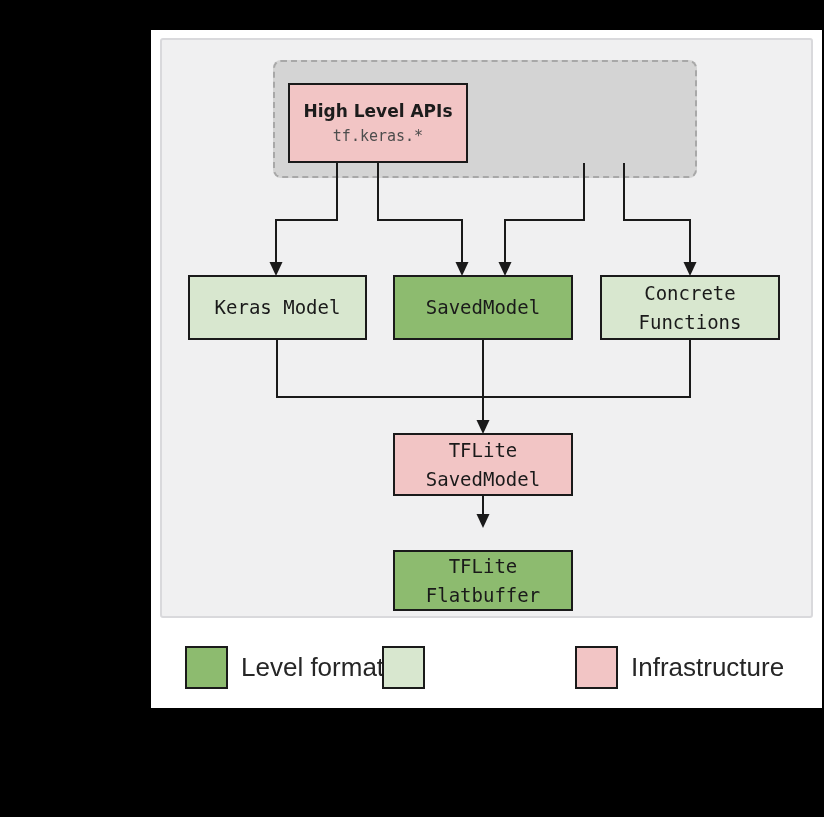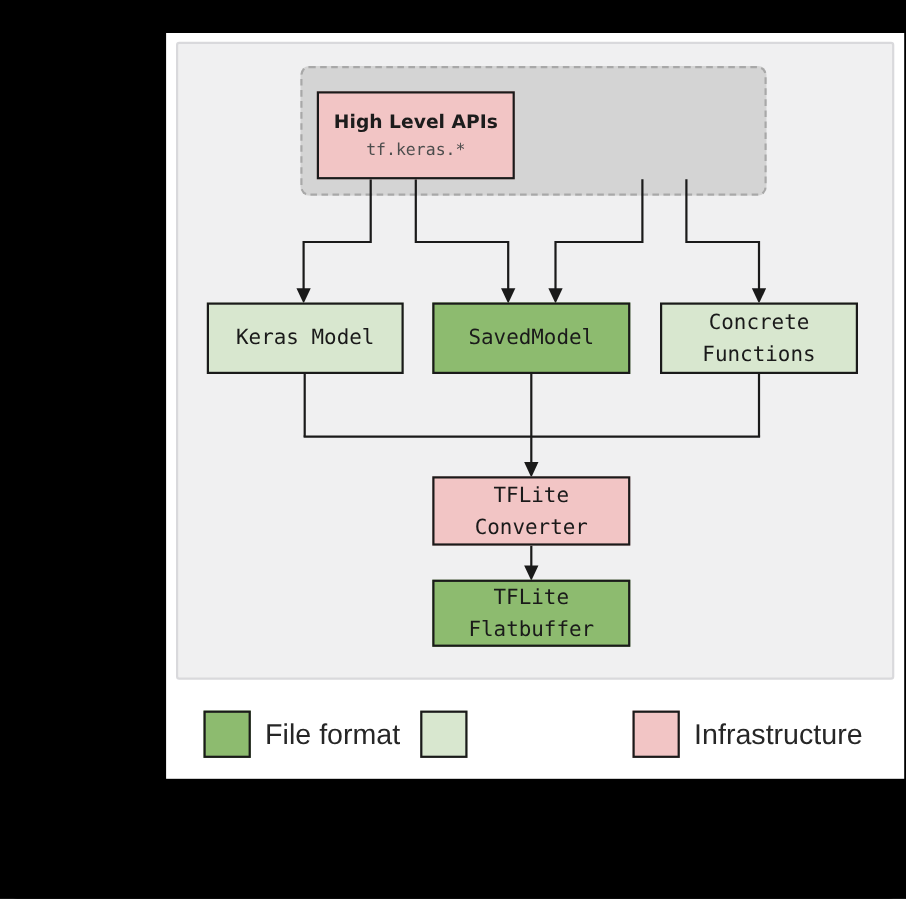--- a/index.html
+++ b/index.html
@@ -89,21 +89,21 @@
     color: #4d4d4d;
     margin-top: 5px;
     line-height: 1.2;
   }
   .node-high-level   { left: 288px; top: 83px;  width: 180px; height: 80px; }
   .node-low-level    { left: 494px; top: 82px;  width: 180px; height: 81px; }
   .node-keras        { left: 188px; top: 275px; width: 179px; height: 65px; }
   .node-savedmodel   { left: 393px; top: 275px; width: 180px; height: 65px; }
   .node-concrete     { left: 600px; top: 275px; width: 180px; height: 65px; padding: 0 14px; }
   .node-converter    { left: 393px; top: 433px; width: 180px; height: 63px; padding: 0 14px; }
-  .node-flatbuffer   { left: 393px; top: 527px; width: 180px; height: 61px; padding: 0 14px; justify-content: flex-end; }
+  .node-flatbuffer   { left: 393px; top: 550px; width: 180px; height: 61px; padding: 0 14px; justify-content: flex-end; }
 
   .legend {
     position: absolute;
     left: 0;
     top: 0;
     width: 824px;
     height: 817px;
     z-index: 5;
     pointer-events: none;
   }
@@ -177,31 +177,31 @@
 
   <div class="node node-savedmodel" style="background-color: rgb(141, 187, 111); text-align: center;">
     <div class="mono-label">SavedModel</div>
   </div>
 
   <div class="node node-concrete" style="background-color: rgb(216, 231, 207);">
     <div class="mono-label">Concrete Functions</div>
   </div>
 
   <div class="node node-converter" style="background-color: rgb(242, 197, 197);">
-    <div class="mono-label">TFLite Converter</div>
+    <div class="mono-label">TFLite SavedModel</div>
   </div>
 
   <div class="node node-flatbuffer" style="background-color: rgb(141, 187, 111);">
     <div class="mono-label">TFLite Flatbuffer</div>
   </div>
 
   <div class="legend">
     <div class="legend-item legend-item-0">
       <span class="legend-swatch" style="background-color: rgb(141, 187, 111);"></span>
-      <span class="legend-label">File format</span>
+      <span class="legend-label">Level format</span>
     </div>
     <div class="legend-item legend-item-1">
       <span class="legend-swatch" style="background-color: rgb(216, 231, 207);"></span>
     </div>
     <div class="legend-item legend-item-2">
       <span class="legend-swatch" style="background-color: rgb(242, 197, 197);"></span>
       <span class="legend-label">Infrastructure</span>
     </div>
   </div>
 

